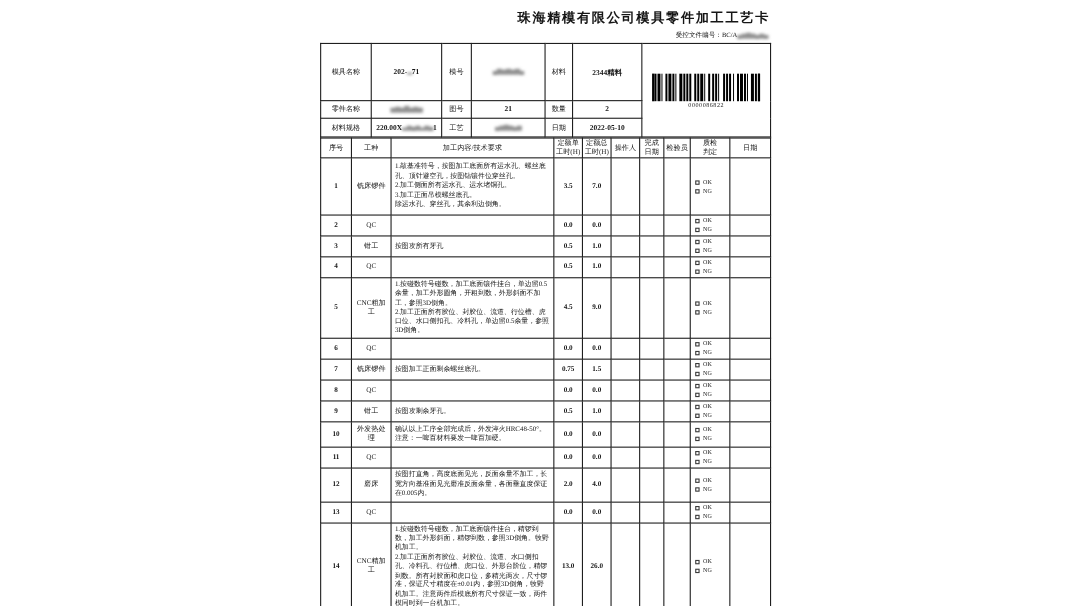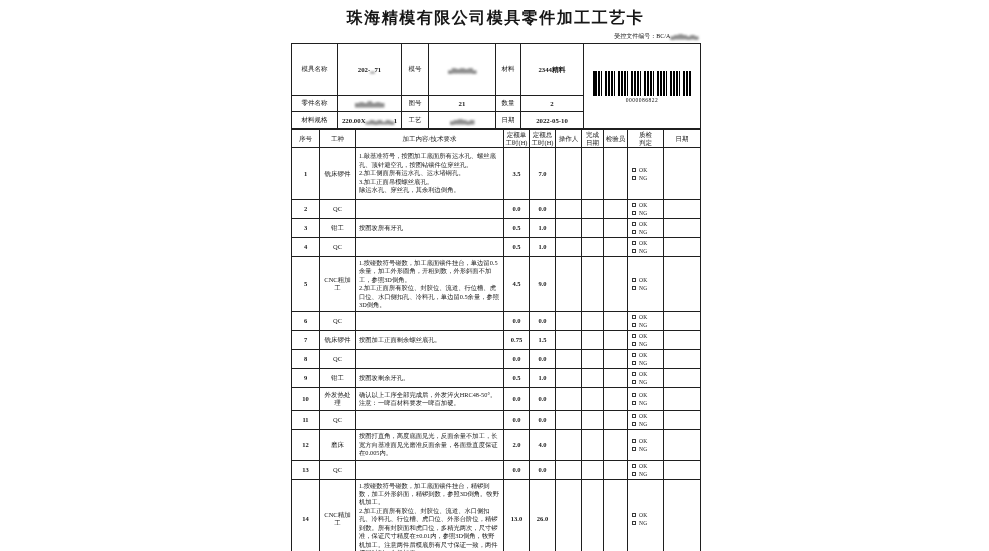--- a/index.html
+++ b/index.html
@@ -1,19 +1,19 @@
 <!DOCTYPE html>
 <html><head>
 <meta charset="utf-8">
 <style>
   * { margin:0; padding:0; box-sizing:border-box; }
   html,body { width:989px; height:551px; background:#ffffff; overflow:hidden;
     font-family:"Liberation Serif","DejaVu Serif",serif; color:#161616; }
   .stage { position:absolute; left:291px; top:6px; width:409px; }
-  .title { text-align:center; font-size:16px; font-weight:bold; letter-spacing:1.5px; padding-top:2px; }
+  .title { text-align:right; font-size:12px; font-weight:bold; letter-spacing:1.5px; padding-top:2px; }
   .ctrl { text-align:right; font-size:6px; margin:3px 2px 2px 0; }
   table { border-collapse:collapse; table-layout:fixed; width:409px; }
   td,th { border:1px solid #1f1f1f; overflow:hidden; }
   
   .info td { height:16px; font-size:6.5px; text-align:center; vertical-align:middle; padding:0 1px; }
   .info td.val { font-weight:bold; font-size:6.8px; }
   .info td.bc-cell { vertical-align:middle; }
   .barcode { width:98px; height:25px; margin:2px auto 1px auto;
     background:repeating-linear-gradient(90deg,#000 0 2px,#fff 2px 3px,#000 3px 5px,#fff 5px 6px,#000 6px 7px,#fff 7px 10px,#000 10px 12px,#fff 12px 13px);
     border-left:2px solid #000; border-right:2px solid #000; }

